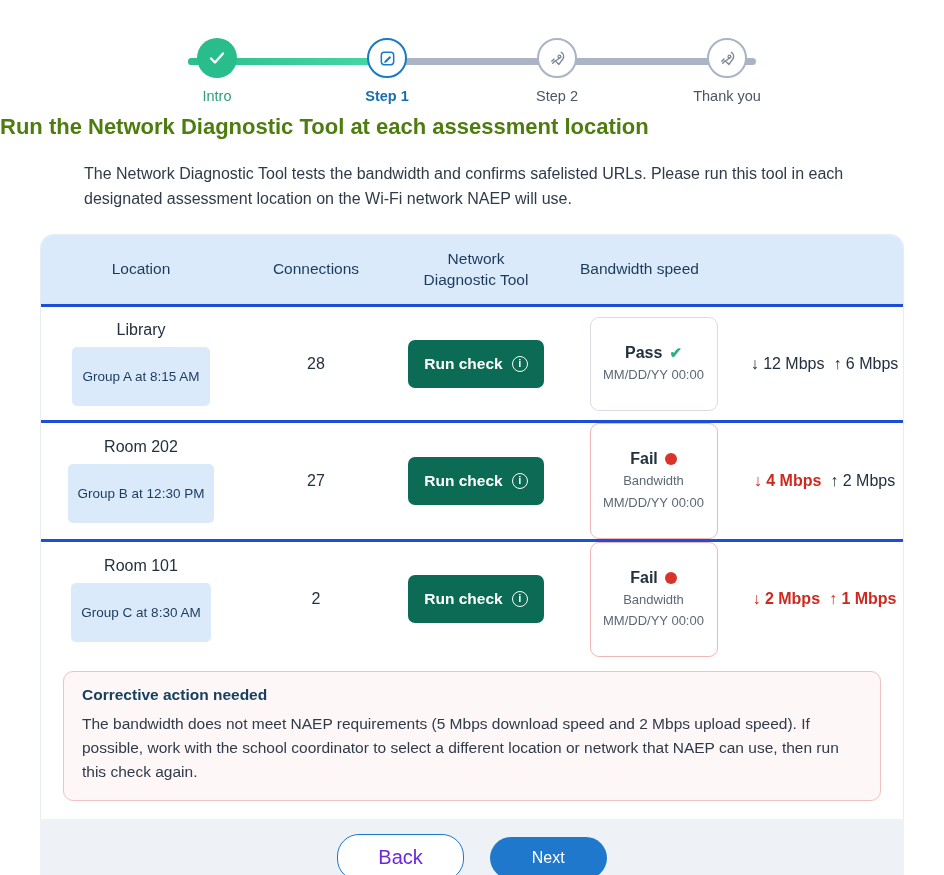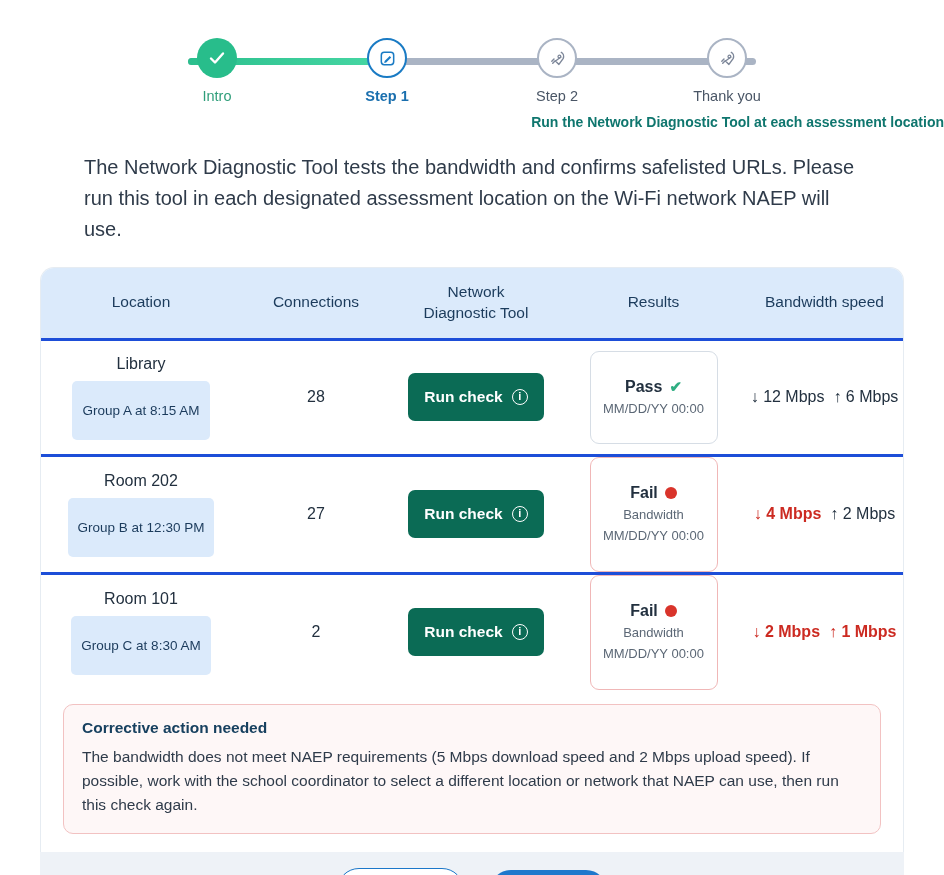--- a/index.html
+++ b/index.html
@@ -62,29 +62,29 @@
     margin-top: 10px;
     font-size: 14.5px;
     color: #3a4657;
   }
   .step.done .label { color: #2f9e7a; }
   .step.current .label { color: #1a6fae; font-weight: bold; }
   .step.todo .label { color: #4a5666; }
 
   
   .headline {
-    text-align: right;
-    font-size: 14px;
+    text-align: left;
+    font-size: 22px;
     font-weight: bold;
-    color: #0f766e;
+    color: #4d7c0f;
     margin-top: 26px;
   }
   .intro {
     margin: 22px 84px 0 84px;
-    font-size: 20px;
+    font-size: 16px;
     line-height: 1.55;
     color: #2f3b4a;
   }
 
   
   .panel {
     margin: 22px 40px 0 40px;
     border-radius: 14px 14px 0 0;
     background: #ffffff;
     border: 1px solid #e6ecf2;
@@ -264,21 +264,20 @@
 
     <div class="thead">
       <div class="th c1">Location</div>
       <div class="th c2">Connections</div>
       <div class="th c3">
         <div>
           <div>Network</div>
           <div>Diagnostic Tool</div>
         </div>
       </div>
-      <div class="th c4">Results</div>
       <div class="th c5">Bandwidth speed</div>
     </div>
 
     <div class="trow">
       <div class="cell c1">
         <div class="loc-name">Library</div>
         <div class="loc-chip">Group A at 8:15 AM</div>
       </div>
       <div class="cell c2">
         <div class="conn">28</div>

